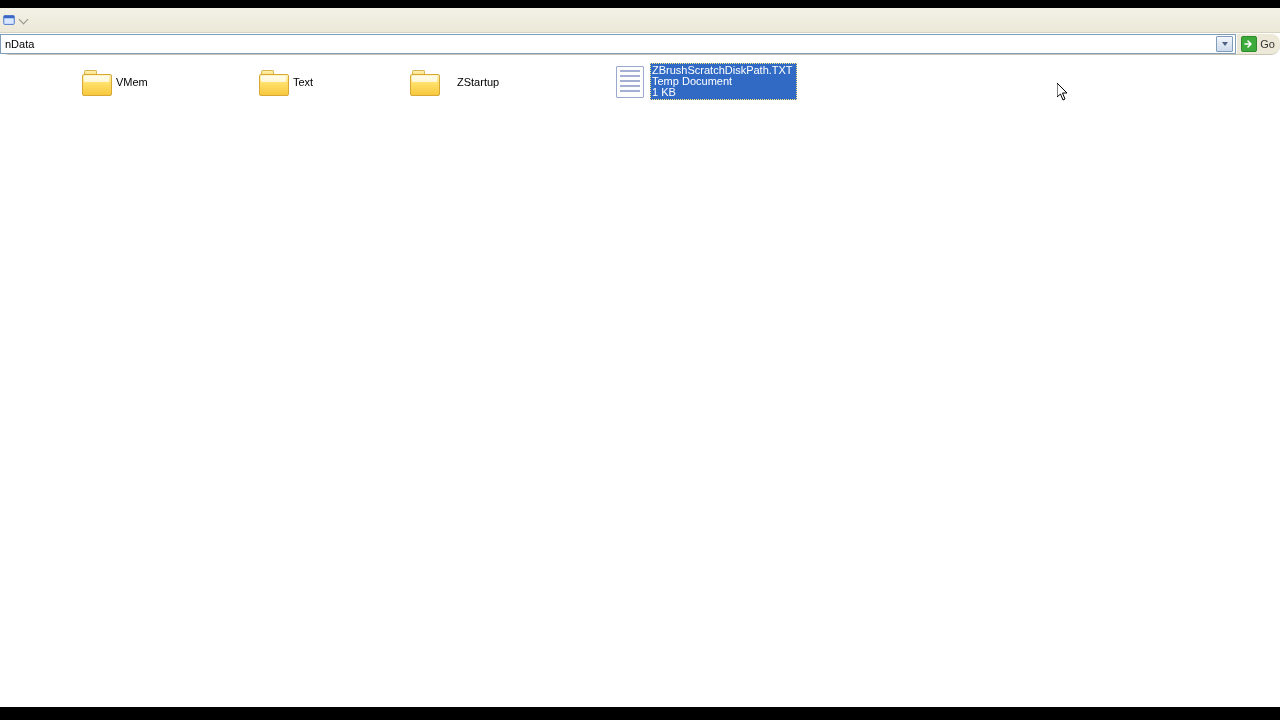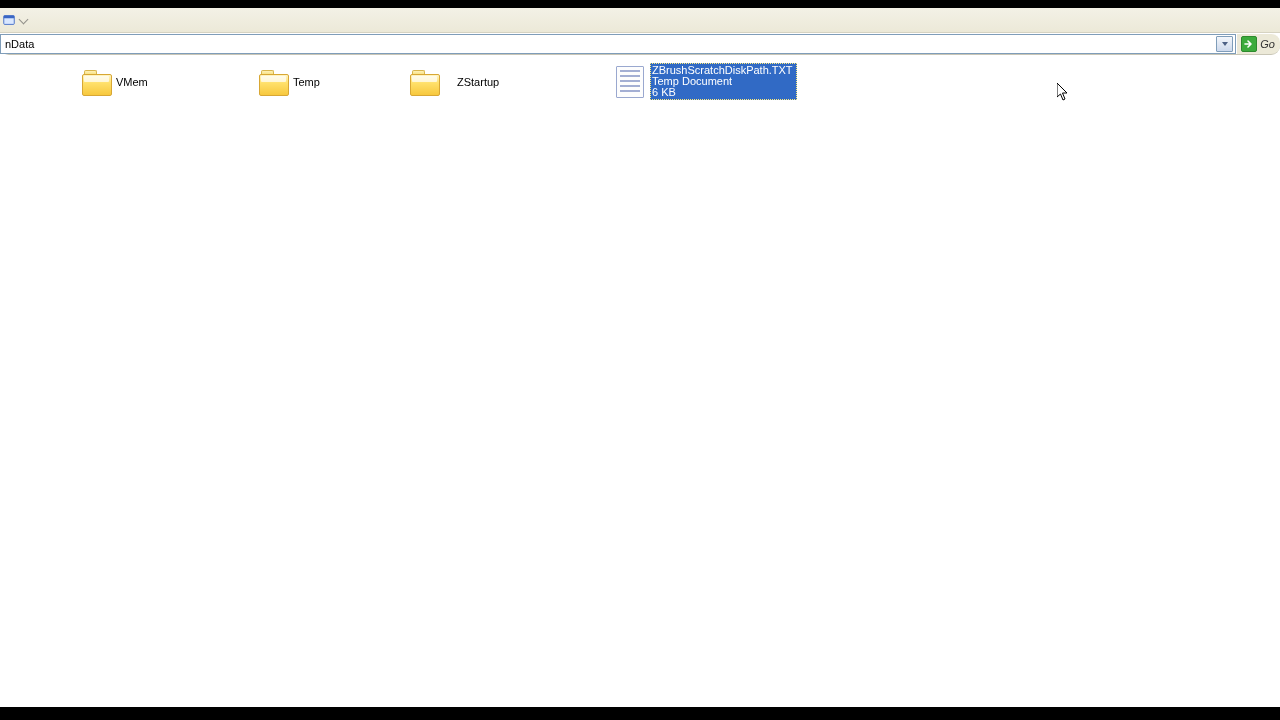--- a/index.html
+++ b/index.html
@@ -96,21 +96,21 @@
     border-left: 1px solid #fff;
   }
   .go-arrow {
     width: 14px; height: 14px;
     background: #3cab3c;
     border: 1px solid #2d8a2d;
     border-radius: 2px;
     display: flex; align-items: center; justify-content: center;
   }
   .go-arrow svg { width: 10px; height: 10px; display:block; }
-  .go-label { color: #333; font-style: italic; }
+  .go-label { color: #333; }
   
   .file-area {
     position: relative;
     width: 100%;
     height: calc(100% - 44px);
     background: #fff;
   }
   .item {
     position: absolute;
     display: flex;
@@ -231,41 +231,41 @@
       <span class="item-label">VMem</span>
     </div>
 
     <div class="item" style="left:257px; top:10px;">
       <div class="folder-icon-wrap">
         <div class="folder-icon">
             <div class="tab"></div>
             <div class="body"></div>
           </div>
       </div>
-      <span class="item-label">Temp</span>
+      <span class="item-label">Text</span>
     </div>
 
     <div class="item" style="left:408px; top:10px;gap:13px;">
       <div class="folder-icon-wrap">
         <div class="folder-icon">
             <div class="tab"></div>
             <div class="body"></div>
           </div>
       </div>
       <span class="item-label">ZStartup</span>
     </div>
 
     <div class="item" style="left:614px; top:8px; height:auto;">
       <div class="file-icon-wrap">
         <div class="textfile-icon"></div>
       </div>
       <div class="file-info selected">
         <span>ZBrushScratchDiskPath.TXT</span>
         <span>Temp Document</span>
-        <span>6 KB</span>
+        <span>1 KB</span>
       </div>
     </div>
 
   </div>
 </div>
 
 <svg class="cursor" viewBox="0 0 12 19" style="left:1057px; top:83px;">
   <path d="M0 0 L0 14 L3.5 11 L6 17 L8 16 L5.5 10 L10 10 Z" fill="#fff" stroke="#000" stroke-width="1"></path>
 </svg>
 

